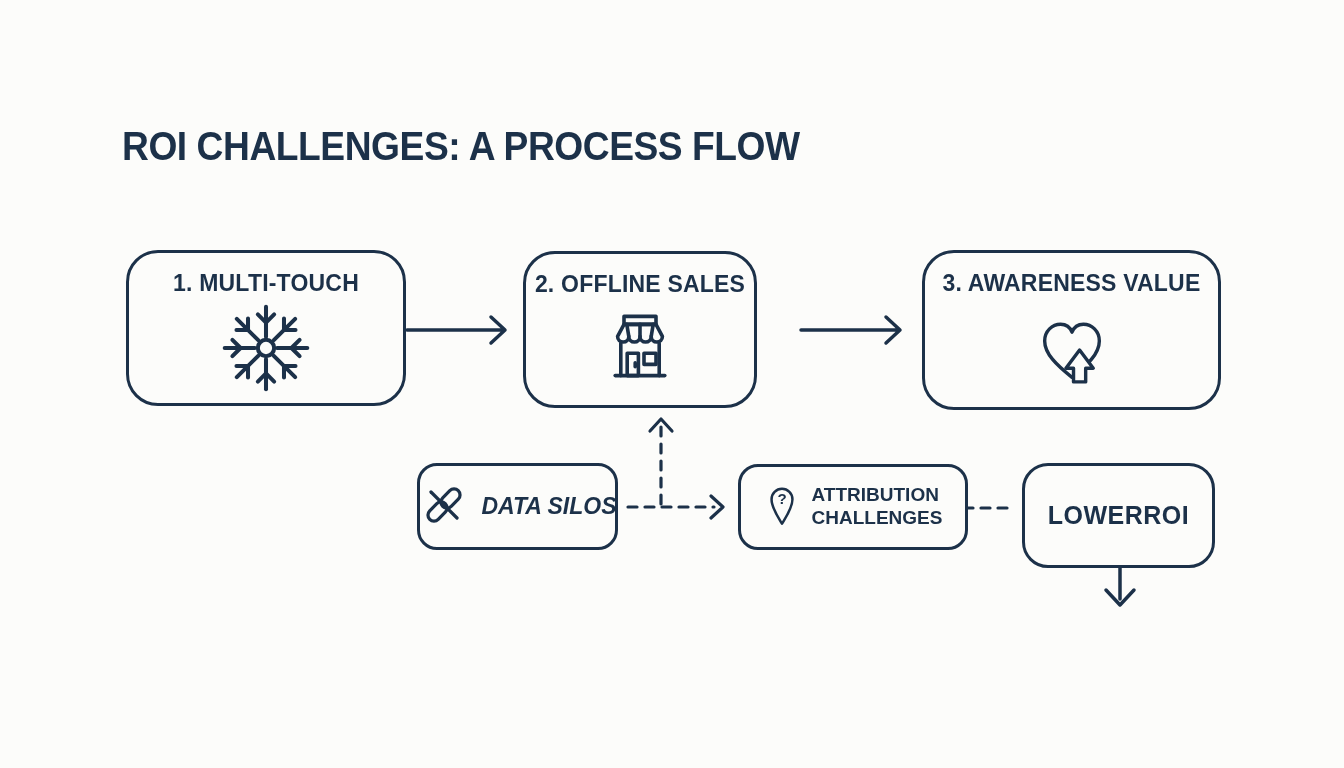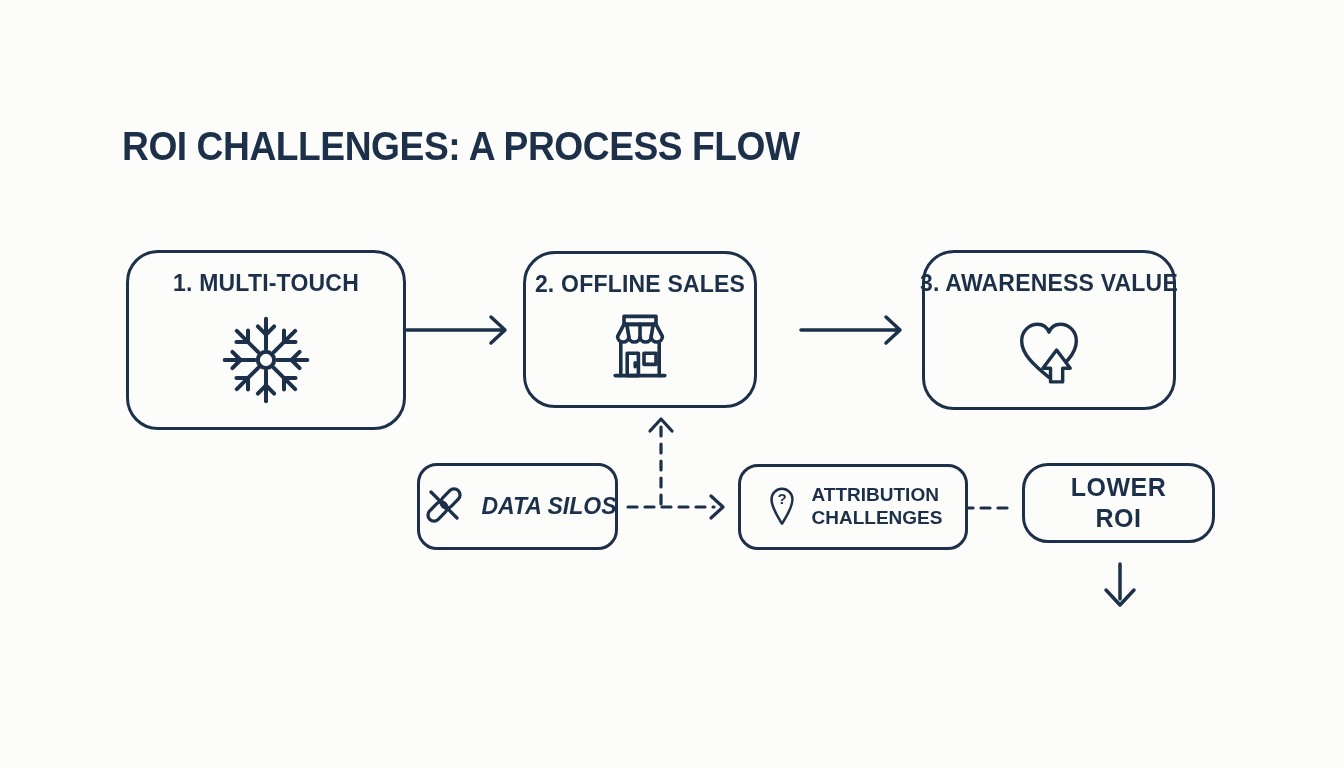--- a/index.html
+++ b/index.html
@@ -31,36 +31,36 @@
     border:3.5px solid var(--ink);
     border-radius:32px;
     background:var(--bg);
     display:flex;flex-direction:column;align-items:center;
     padding-top:17px;
   }
   .step-label{
     font-size:23px;font-weight:700;letter-spacing:0.2px;white-space:nowrap;
   }
   .step-iconwrap{flex:1;display:flex;align-items:center;justify-content:center;}
-  .step1{left:126px;top:250px;width:280px;height:180px;justify-content:center;}
+  .step1{left:126px;top:250px;width:280px;height:156px;justify-content:center;}
   .step2{left:523px;top:251px;width:234px;height:157px;}
-  .step3{left:922px;top:250px;width:254px;height:160px;}
+  .step3{left:922px;top:250px;width:299px;height:160px;}
   .challenge{
     position:absolute;
     border:3.5px solid var(--ink);
     border-radius:20px;
     background:var(--bg);
     display:flex;align-items:center;justify-content:center;
   }
   .ch1{left:417px;top:463px;width:201px;height:87px;gap:13px;}
   .ch1 .ch-label{font-size:23px;font-weight:700;white-space:nowrap;font-style:italic;}
   .ch2{left:738px;top:464px;width:230px;height:86px;gap:12px;}
   .ch2 .ch-lines{display:flex;flex-direction:column;line-height:1.2;}
   .ch2 .ch-line{font-size:19px;font-weight:700;white-space:nowrap;}
-  .ch3{left:1022px;top:463px;width:193px;height:80px;border-radius:26px;flex-direction:column;line-height:1.25;}
+  .ch3{left:1022px;top:463px;width:193px;height:105px;border-radius:26px;flex-direction:row;line-height:1.25;}
   .ch3 .ch-line{font-size:25px;font-weight:700;letter-spacing:0.5px;}
   .connectors{position:absolute;left:0;top:0;pointer-events:none;}
   svg .stroked{fill:none;stroke:var(--ink);stroke-linecap:round;stroke-linejoin:round;}
 </style>
 </head>
 <body>
 
 <div class="canvas">
 
   <div class="title">ROI CHALLENGES: A PROCESS FLOW</div>

